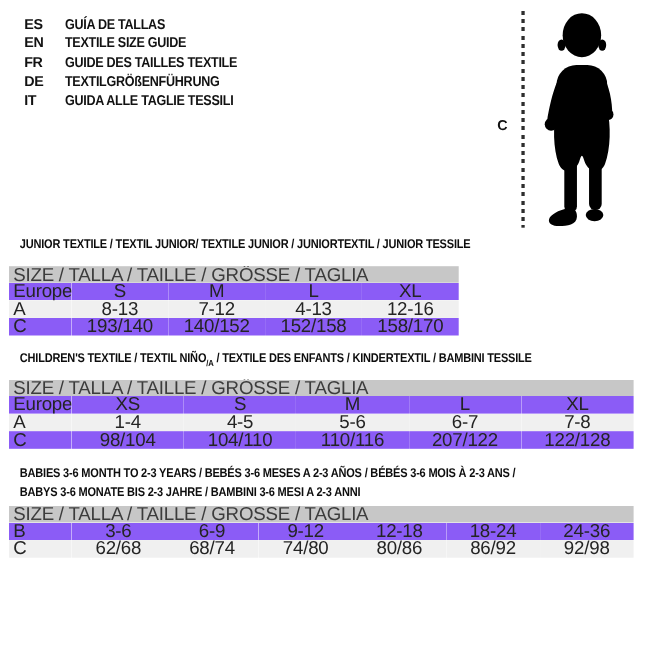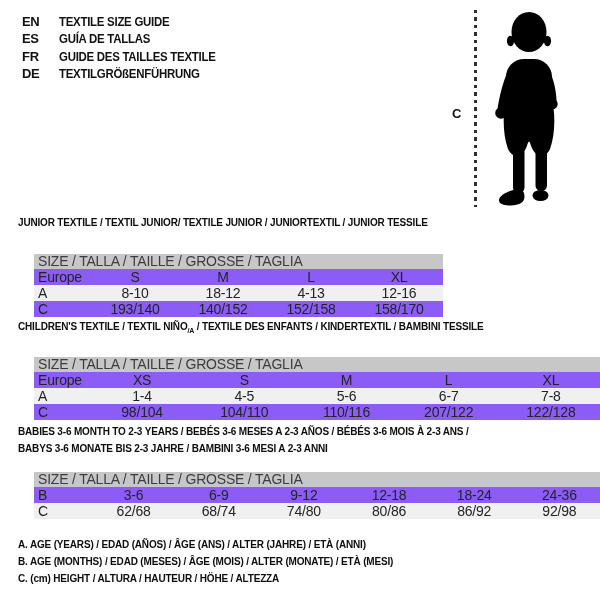--- a/index.html
+++ b/index.html
@@ -18,22 +18,22 @@
   .measure-line{position:absolute;left:474px;top:10px;width:2.5px;height:197px;
     background:repeating-linear-gradient(to bottom,#2e2e2e 0 3.5px,transparent 3.5px 7.5px);}
   .measure-label{position:absolute;left:452px;top:106px;font-size:13px;font-weight:700;color:#111;}
   .baby-figure{position:absolute;left:482px;top:9px;width:94px;height:200px;}
   
   .tbl-title{position:absolute;left:18px;font-size:11.5px;font-weight:700;color:#0d0d0d;
     letter-spacing:-0.2px;white-space:nowrap;transform:scaleX(0.87);transform-origin:left top;
     line-height:17px;}
   .tbl-title sub{font-size:8px;}
   
-  table.size-table{position:absolute;left:34px;border-collapse:collapse;table-layout:fixed;
-    font-size:14px;color:#242424;margin-top:12px;}
+  table.size-table{position:absolute;left:8px;border-collapse:collapse;table-layout:fixed;
+    font-size:17px;color:#242424;}
   table.size-table td{padding:0;height:16px;line-height:16px;text-align:center;
     letter-spacing:-0.2px;white-space:nowrap;overflow:hidden;}
   table.size-table td.label-cell{text-align:left;padding-left:4px;}
   tr.size-header-row td{background:#c7c7c7;color:#3c3c3c;height:15px;line-height:15px;
     text-align:left;padding-left:4px;}
   tr.alt-row td{background:#f0f0f0;}
   tr.plain-row td{background:#8b5cf6;}
   .t1{width:409px;top:242px;}
   .t2{width:568px;top:345px;}
   .t3{width:568px;top:460px;}
@@ -42,34 +42,38 @@
   .legend-line{font-size:11.5px;font-weight:700;color:#0d0d0d;line-height:17.2px;
     letter-spacing:-0.2px;white-space:nowrap;transform:scaleX(0.87);transform-origin:left center;}
 </style>
 </head>
 <body>
 
 <div id="page">
 
   <div class="lang-list">
     <div class="lang-row">
+      <span class="lang-code">ES</span>
+      <span class="lang-title">GUÍA DE TALLAS</span>
+    </div>
+    <div class="lang-row">
       <span class="lang-code">EN</span>
       <span class="lang-title">TEXTILE SIZE GUIDE</span>
     </div>
     <div class="lang-row">
-      <span class="lang-code">ES</span>
-      <span class="lang-title">GUÍA DE TALLAS</span>
-    </div>
-    <div class="lang-row">
       <span class="lang-code">FR</span>
       <span class="lang-title">GUIDE DES TAILLES TEXTILE</span>
     </div>
     <div class="lang-row">
       <span class="lang-code">DE</span>
       <span class="lang-title">TEXTILGRÖßENFÜHRUNG</span>
+    </div>
+    <div class="lang-row">
+      <span class="lang-code">IT</span>
+      <span class="lang-title">GUIDA ALLE TAGLIE TESSILI</span>
     </div>
   </div>
 
   <div class="measure-line"></div>
   <div class="measure-label">C</div>
   <svg class="baby-figure" viewBox="0 0 94 200" xmlns="http://www.w3.org/2000/svg">
     <g fill="#000000">
       <ellipse cx="47" cy="23" rx="17.5" ry="20"></ellipse>
       <ellipse cx="28.5" cy="32" rx="3.6" ry="5.2"></ellipse>
       <ellipse cx="65.5" cy="32" rx="3.6" ry="5.2"></ellipse>
@@ -102,22 +106,22 @@
     </tr>
     <tr class="plain-row">
       <td class="label-cell">Europe</td>
       <td>S</td>
       <td>M</td>
       <td>L</td>
       <td>XL</td>
     </tr>
     <tr class="alt-row">
       <td class="label-cell">A</td>
-      <td>8-10</td>
-      <td>18-12</td>
+      <td>8-13</td>
+      <td>7-12</td>
       <td>4-13</td>
       <td>12-16</td>
     </tr>
     <tr class="plain-row">
       <td class="label-cell">C</td>
       <td>193/140</td>
       <td>140/152</td>
       <td>152/158</td>
       <td>158/170</td>
     </tr>
@@ -197,19 +201,14 @@
       <td>62/68</td>
       <td>68/74</td>
       <td>74/80</td>
       <td>80/86</td>
       <td>86/92</td>
       <td>92/98</td>
     </tr>
   </tbody>
     </table>
 
-  <div class="legend">
-    <div class="legend-line">A. AGE (YEARS) / EDAD (AÑOS) / ÂGE (ANS) / ALTER (JAHRE) / ETÀ (ANNI)</div>
-    <div class="legend-line">B. AGE (MONTHS) / EDAD (MESES) / ÂGE (MOIS) / ALTER (MONATE) / ETÀ (MESI)</div>
-    <div class="legend-line">C. (cm) HEIGHT / ALTURA / HAUTEUR / HÖHE / ALTEZZA</div>
-  </div>
 
 </div>
 
 </body></html>

